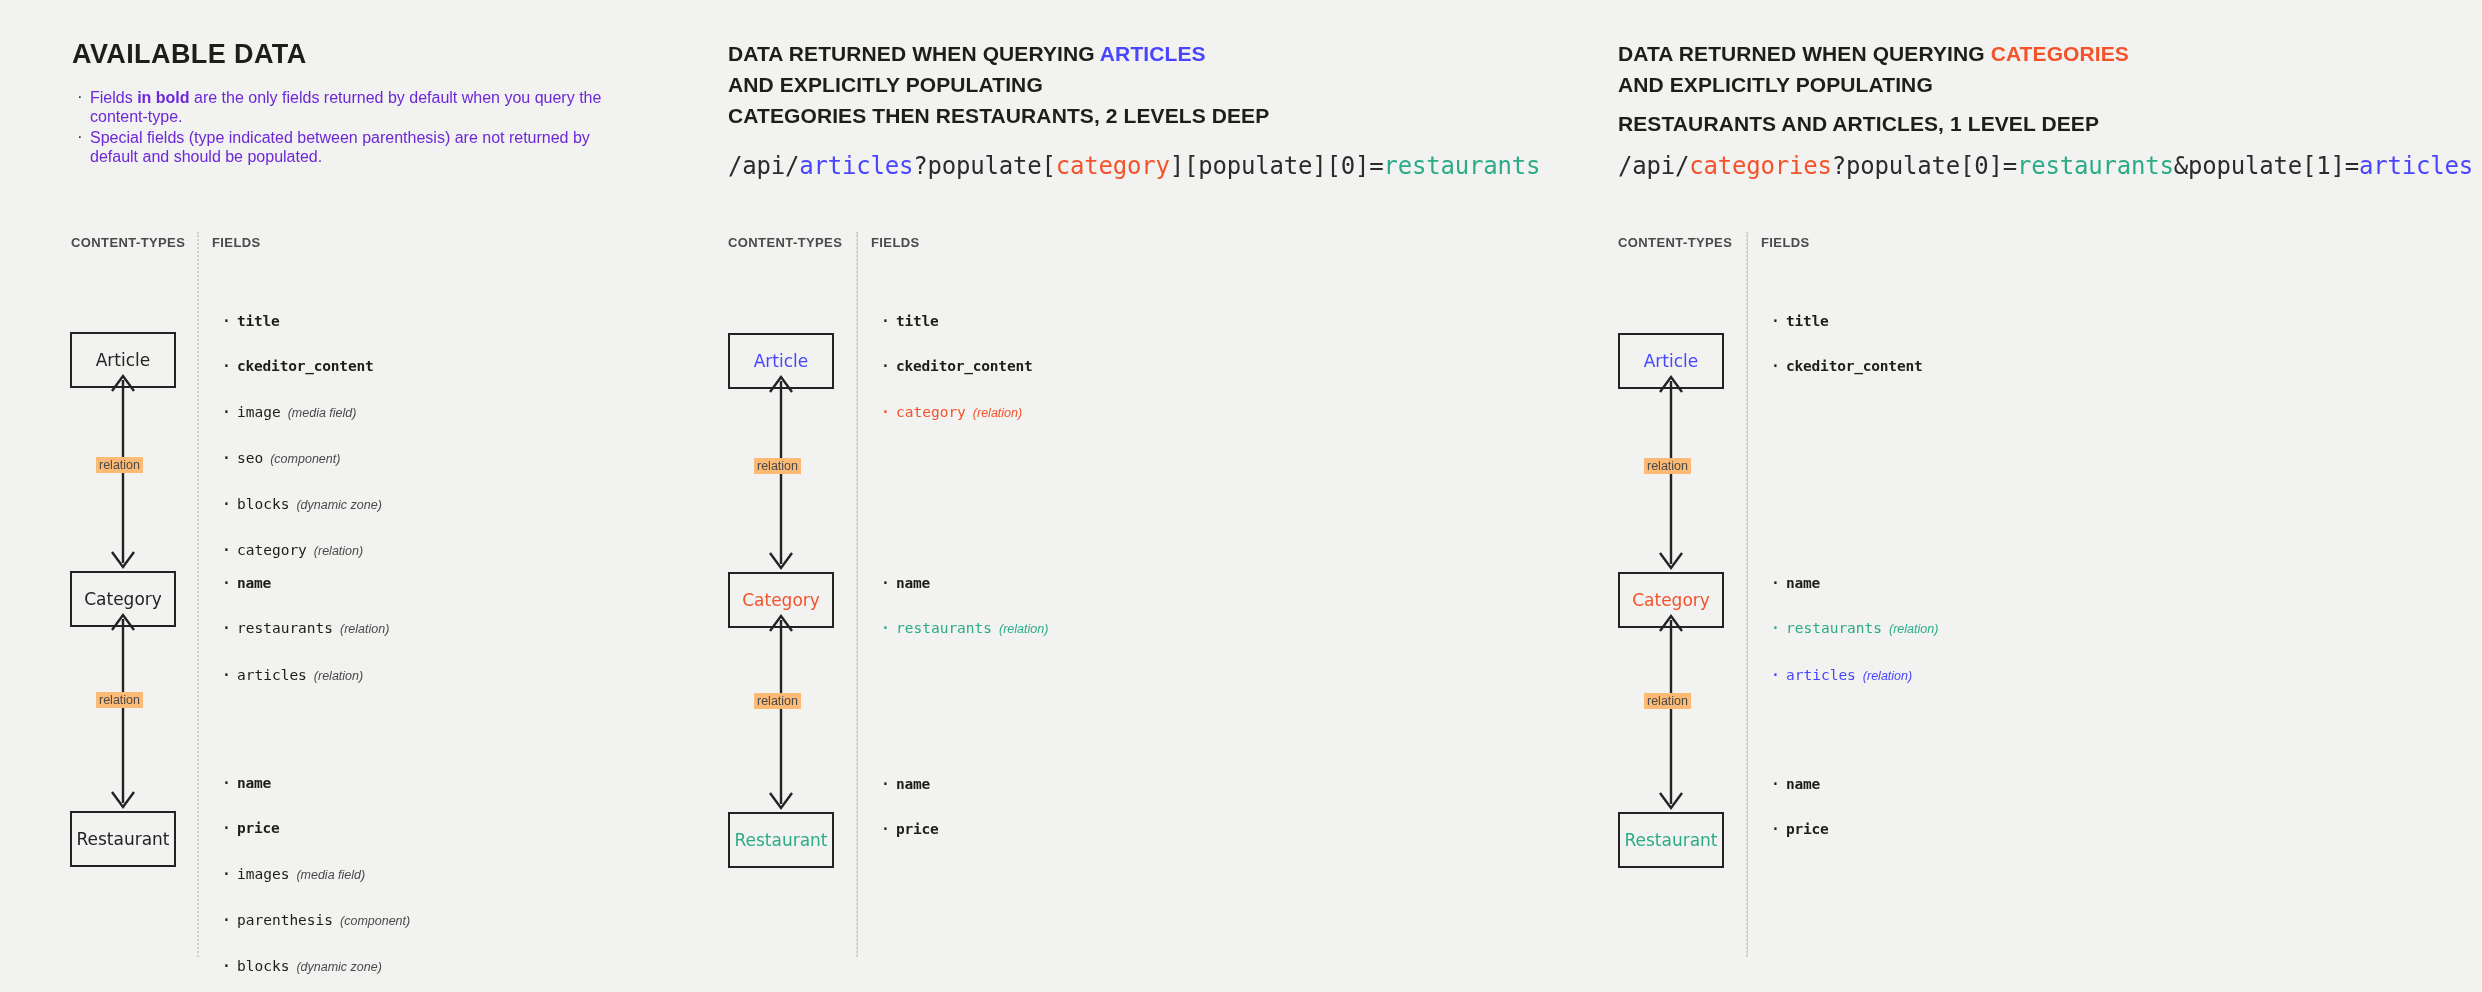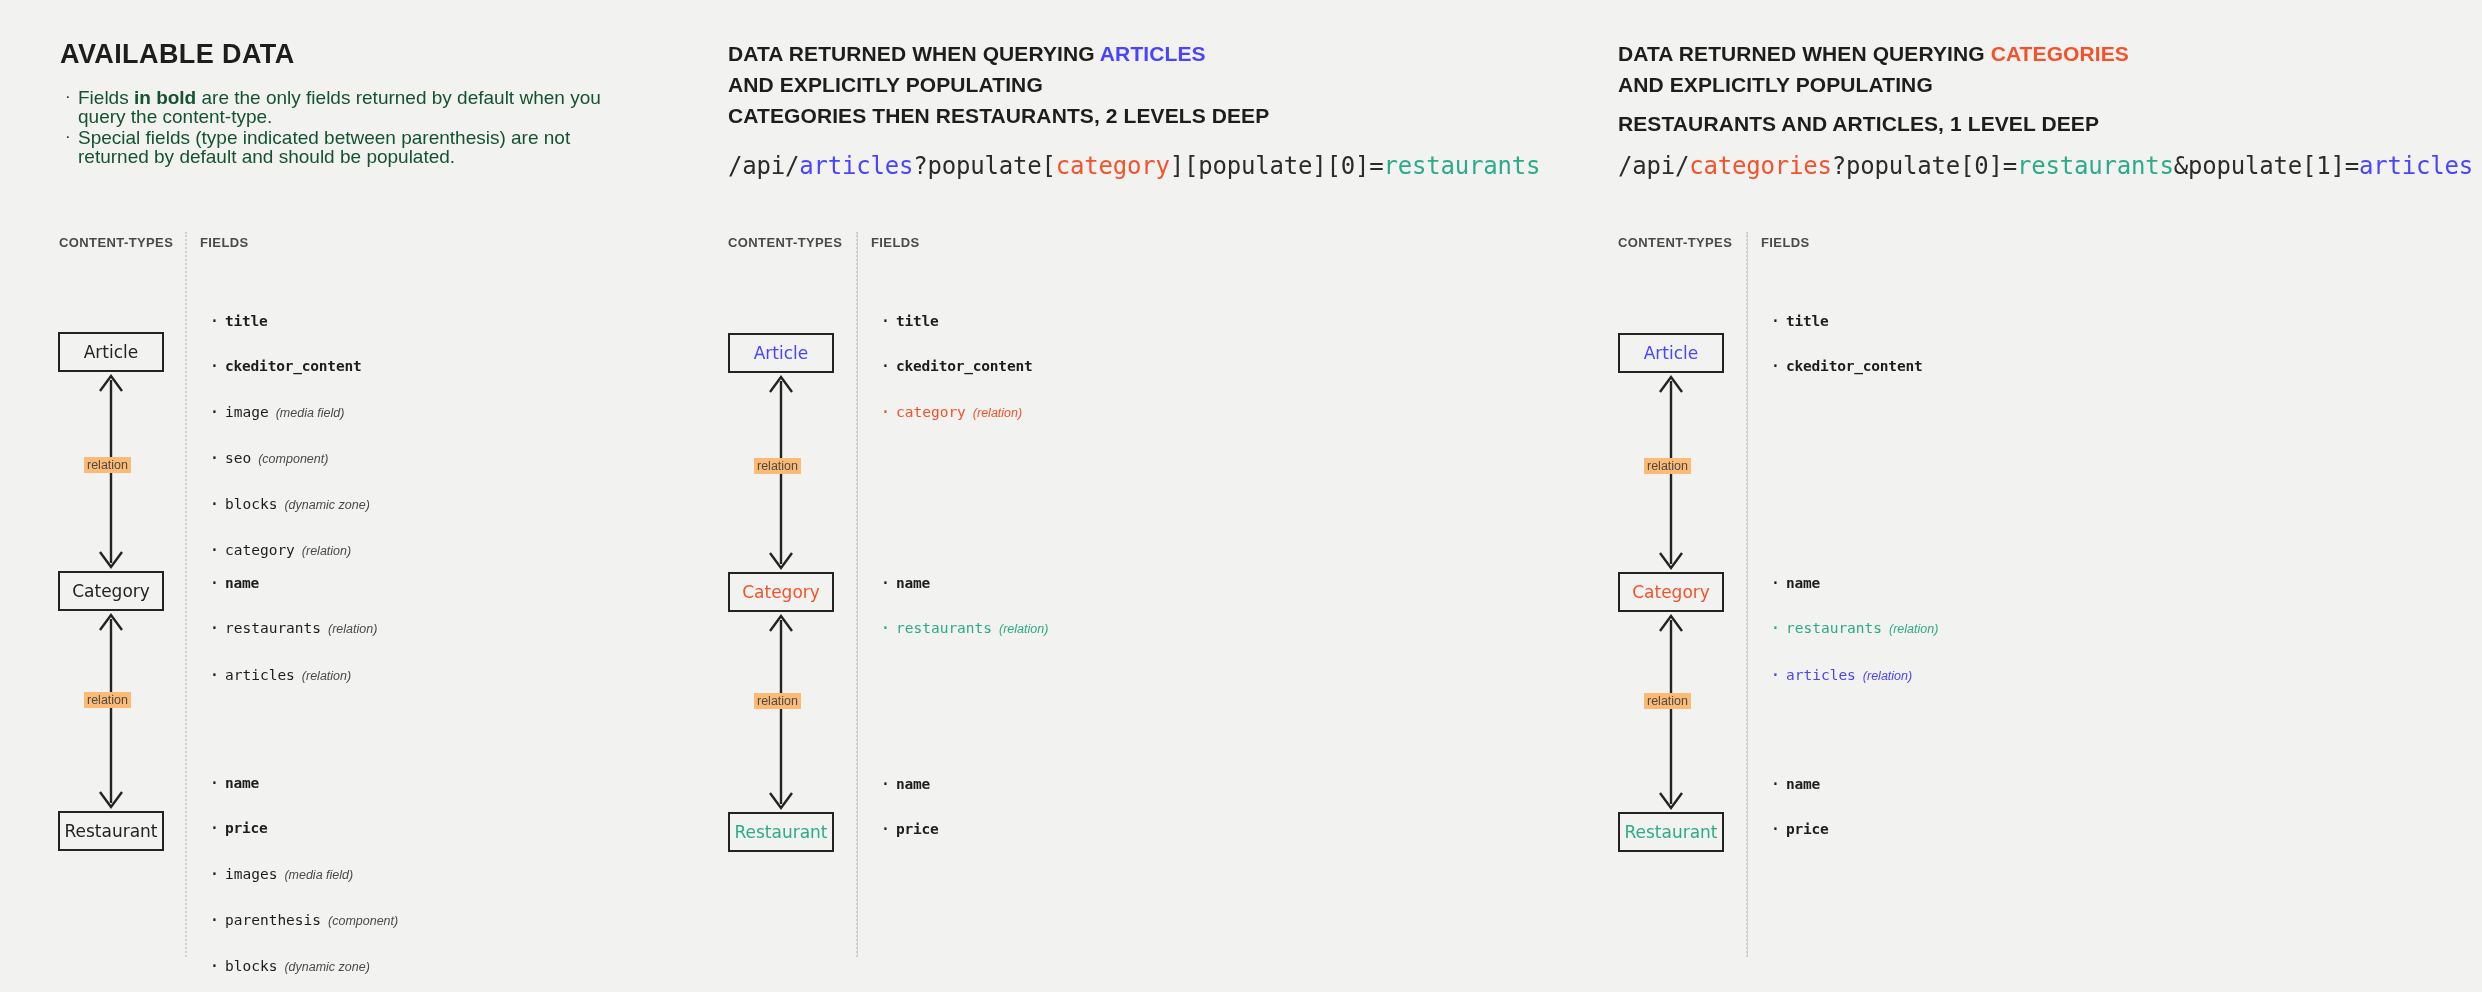--- a/index.html
+++ b/index.html
@@ -12,21 +12,21 @@
     font-family: "Liberation Sans", sans-serif;
     color: #1d1d1b;
     position: relative;
     overflow: hidden;
   }
 
   .canvas { position: relative; width: 2482px; height: 992px; }
 
   
   .column { position: absolute; top: 0; height: 992px; }
-  .col1 { left: 0px;    width: 855px; }
+  .col1 { left: 12px;    width: 855px; }
   .col2 { left: 728px;  width: 860px; }
   .col3 { left: 1618px; width: 864px; }
 
   
   .panel-sep {
     position: absolute;
     top: 232px;
     width: 1px;
     height: 725px;
     background: #d2d2d0;
@@ -51,23 +51,23 @@
     font-weight: bold;
     letter-spacing: 0.1px;
     white-space: nowrap;
   }
   .accent-blue { color: #4945ff; }
   .accent-red  { color: #f4522a; }
   .accent-green{ color: #2bab88; }
 
   .bullets {
     position: absolute;
-    font-size: 19px;
+    font-size: 16px;
     line-height: 19px;
-    color: #14532d;
+    color: #6d28d9;
   }
   .bullets ul { margin: 0; padding-left: 16px; list-style: none; }
   .bullets li { position: relative; margin-bottom: 2px; }
   .bullets li:before {
     content: "\00B7";
     position: absolute;
     left: -13px; top: -1px;
     font-size: 17px;
     color: #32324d;
   }
@@ -99,21 +99,21 @@
     top: 232px;
     width: 0;
     height: 725px;
     border-left: 2px dotted #cfcfcd;
   }
 
   
   .ctbox {
     position: absolute;
     width: 106px;
-    height: 40px;
+    height: 56px;
     border: 2px solid #232323;
     background: #f2f2f1;
     display: flex;
     align-items: center;
     justify-content: center;
     font-size: 17px;
     color: #232323;
     font-family: "DejaVu Sans", sans-serif;
   }
 

